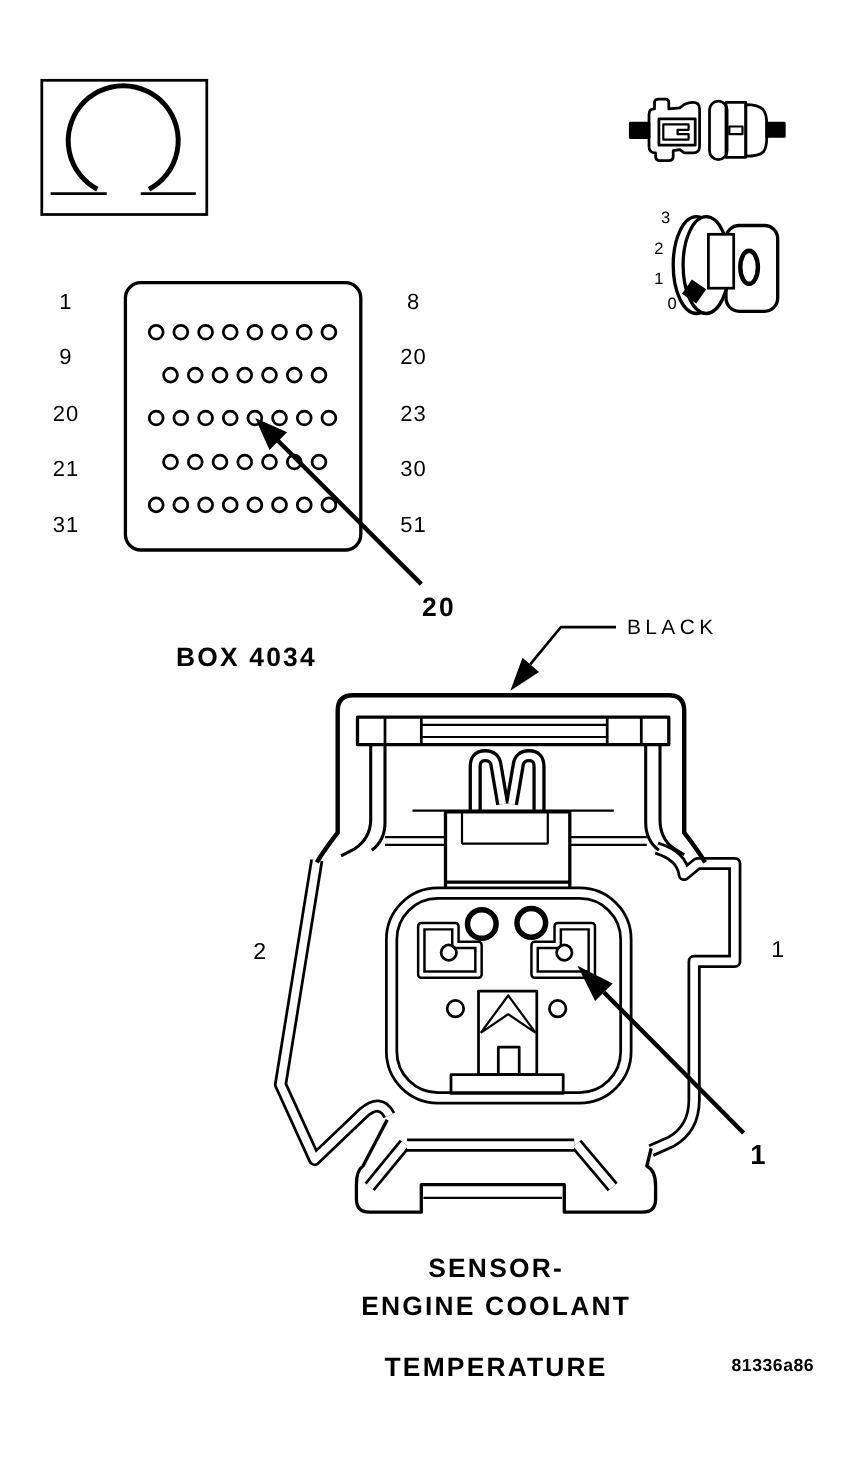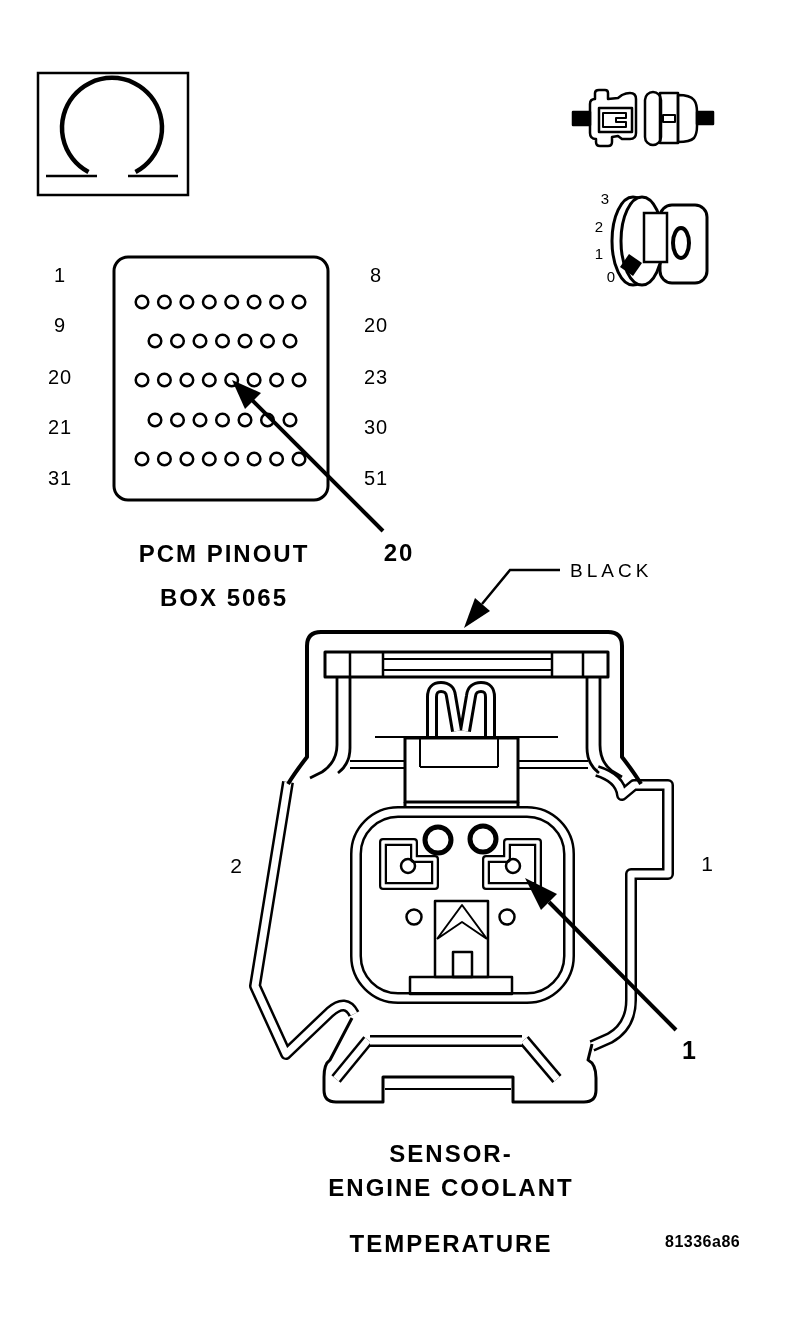--- a/index.html
+++ b/index.html
@@ -197,22 +197,21 @@
 <div class="lbl pinlbl" style="left:356px;top:315px;">20</div>
 <div class="lbl pinlbl" style="left:356px;top:367px;">23</div>
 <div class="lbl pinlbl" style="left:356px;top:417px;">30</div>
 <div class="lbl pinlbl" style="left:356px;top:468px;">51</div>
 
 <div class="lbl scalelbl" style="left:597px;top:191px;">3</div>
 <div class="lbl scalelbl" style="left:591px;top:219px;">2</div>
 <div class="lbl scalelbl" style="left:591px;top:246px;">1</div>
 <div class="lbl scalelbl" style="left:603px;top:269px;">0</div>
 
-<div class="lbl title" style="left:124px;top:542px;width:200px;">PCM PINOUT</div>
-<div class="lbl title" style="left:124px;top:586px;width:200px;">BOX 5065</div>
+<div class="lbl title" style="left:124px;top:586px;width:200px;">BOX 4034</div>
 <div class="lbl title" style="left:379px;top:541px;width:40px;">20</div>
 
 <div class="lbl black-lbl" style="left:570px;top:561px;">BLACK</div>
 
 <div class="lbl cavlbl" style="left:226px;top:855px;">2</div>
 <div class="lbl cavlbl" style="left:697px;top:853px;">1</div>
 <div class="lbl boldnum" style="left:682px;top:1038px;">1</div>
 
 <div class="lbl title" style="left:301px;top:1176px;width:300px;">ENGINE COOLANT</div>
 <div class="lbl title" style="left:301px;top:1142px;width:300px;">SENSOR-</div>

